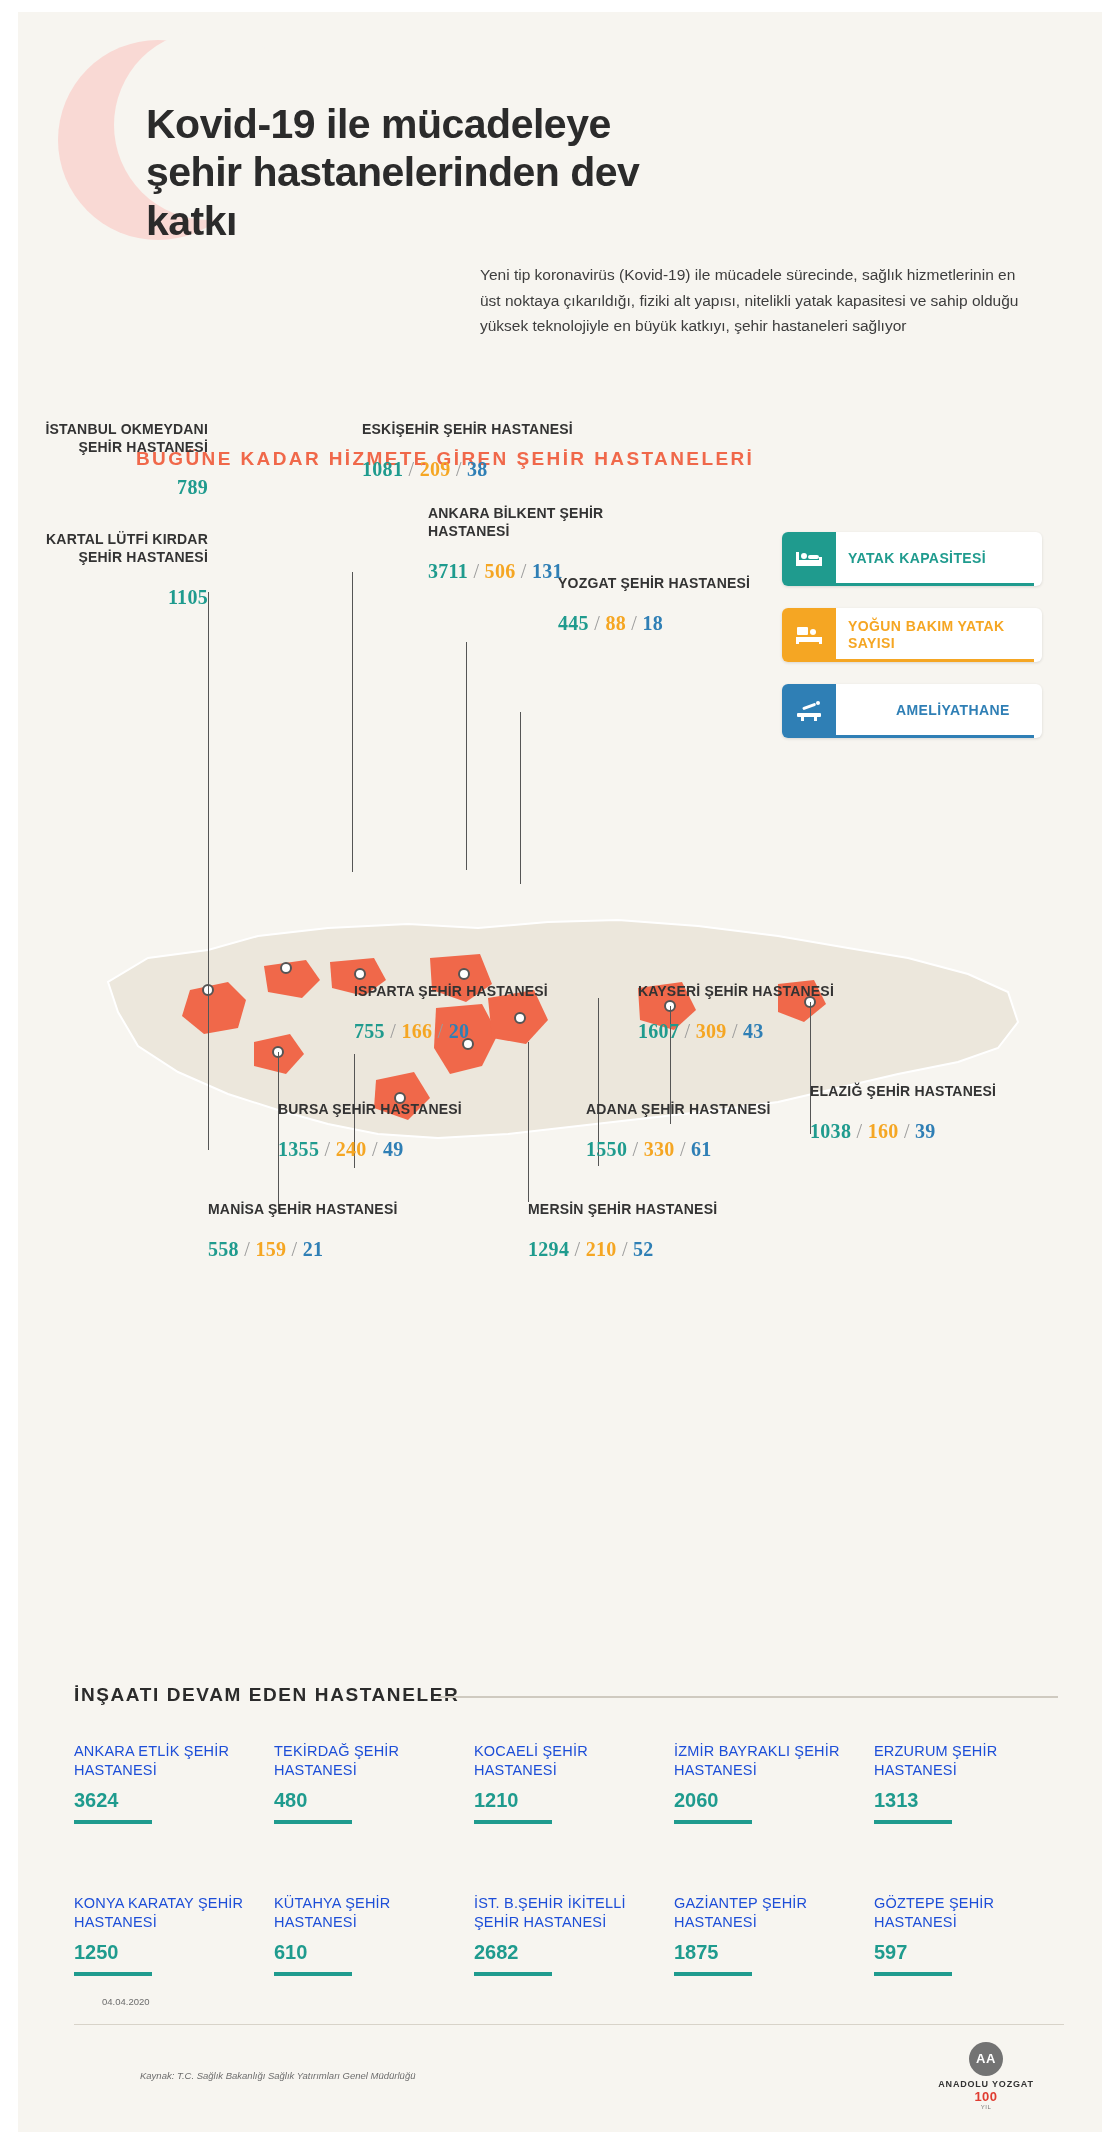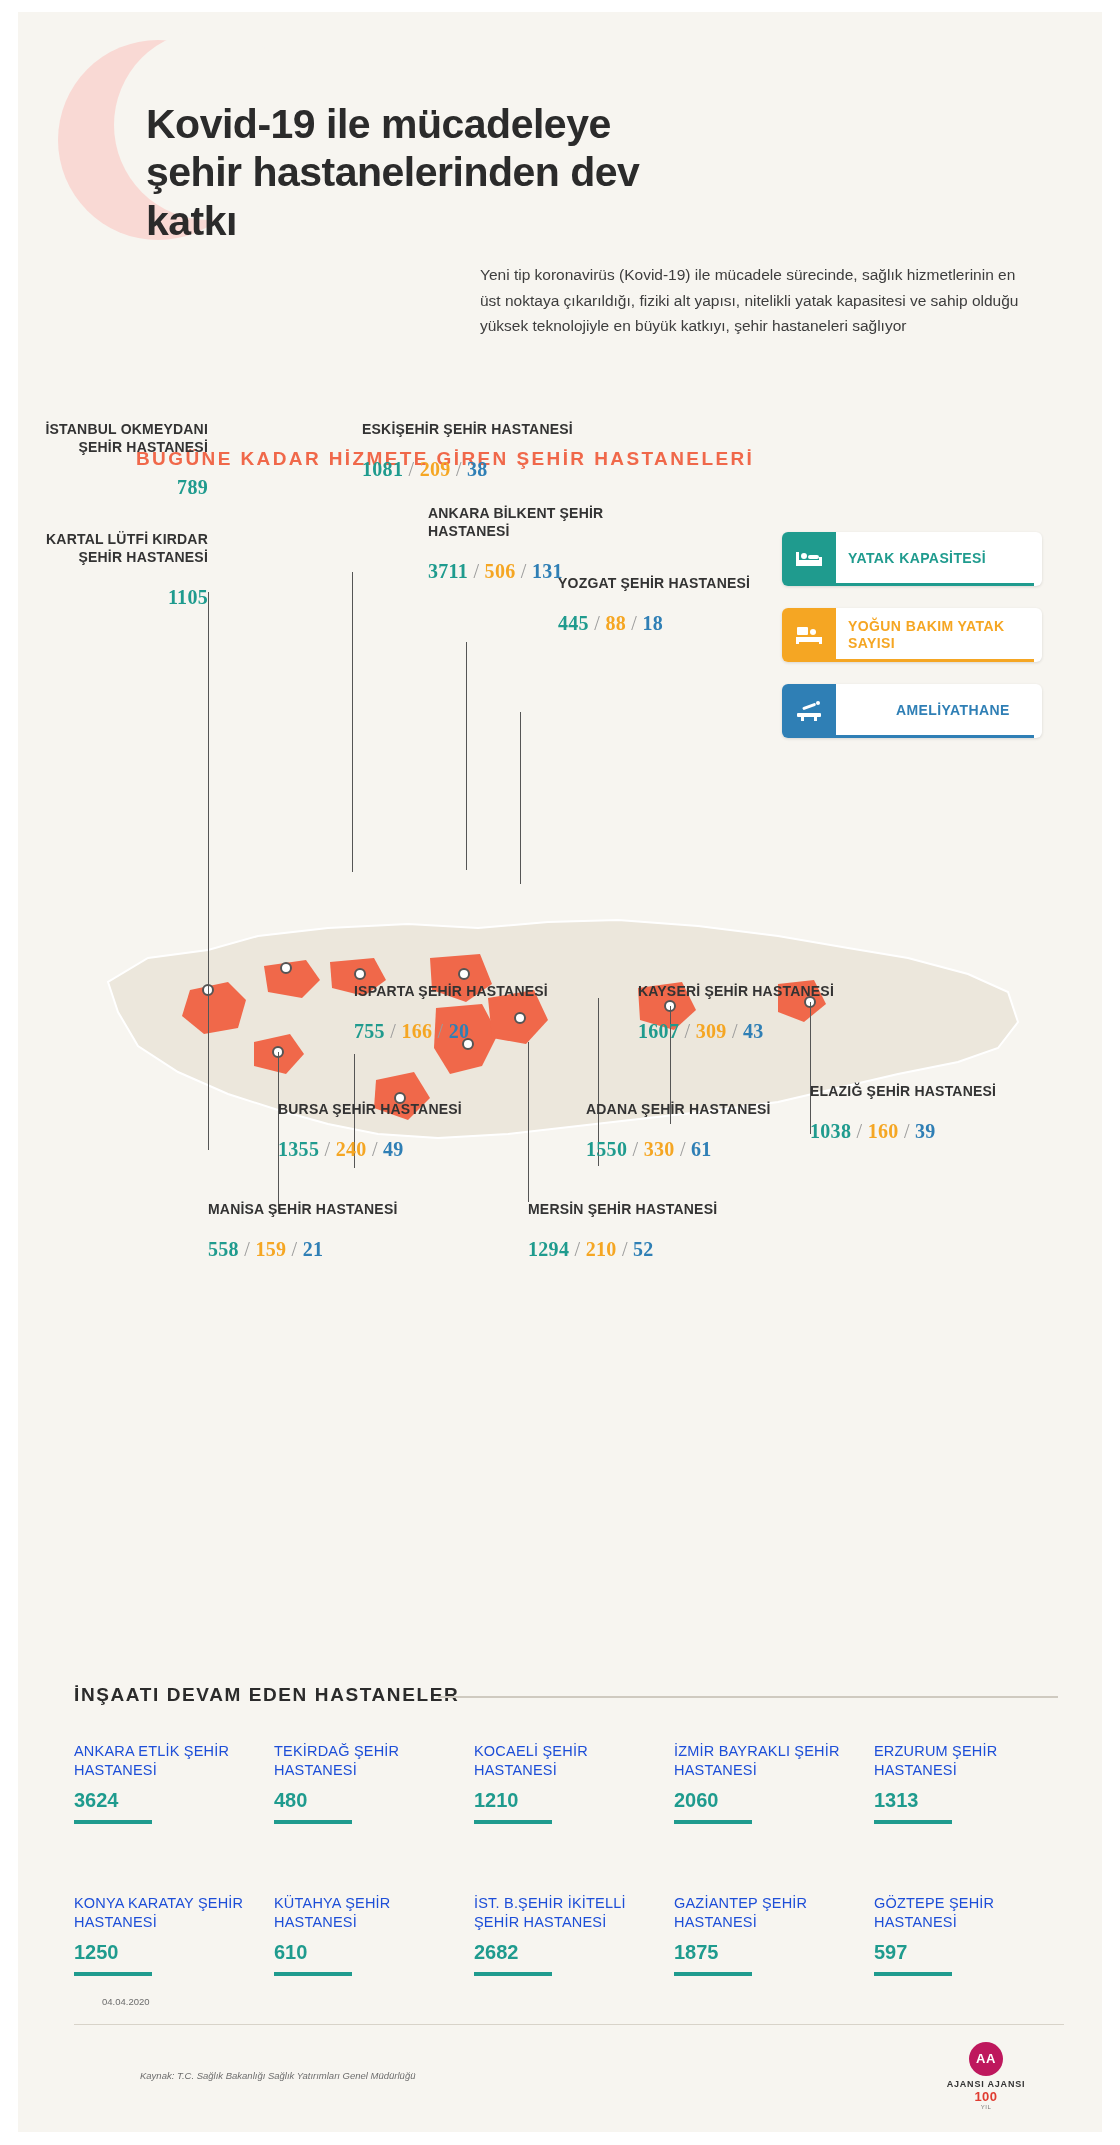--- a/index.html
+++ b/index.html
@@ -133,21 +133,21 @@
   .cell .cval { font-size: 20px; font-weight: bold; color: #1f9b8e; margin-top: 10px; }
   .cell .cbar { width: 78px; height: 4px; background: #1f9b8e; margin-top: 8px; }
 
   
   .foot-rule { position: absolute; left: 56px; top: 2012px; width: 990px; height: 1px; background: #d8d3c9; }
   .foot-date { position: absolute; left: 56px; top: 1984px; font-size: 9.5px; color: #6d6d6d; margin-left: 28px; }
   .foot-src  { position: absolute; left: 122px; top: 2058px; font-size: 9.5px; color: #6d6d6d; font-style: italic;}
   .logo { position: absolute; right: 56px; top: 2030px; width: 120px; text-align: center; }
   .logo .ring {
     width: 34px; height: 34px; border-radius: 50%;
-    background: #be185d; margin: 0 auto; position: relative;
+    background: #737373; margin: 0 auto; position: relative;
   }
   .logo .ring span {
     color:#fff; font-size: 13px; font-weight: bold; line-height: 34px; letter-spacing:.5px;
   }
   .logo .l1 { font-size: 9px; font-weight: bold; color:#333; letter-spacing: .8px; margin-top:3px; }
   .logo .l2 { font-size: 13px; font-weight: bold; color:#e03c31; letter-spacing:.5px; }
   .logo .l3 { font-size: 6px; color:#777; letter-spacing:.5px; }
 </style>
 </head>
 <body>
@@ -376,18 +376,18 @@
       <div class="cval">597</div>
       <div class="cbar"></div>
     </div>
   </div>
 
   <div class="foot-rule"></div>
   <div class="foot-date">04.04.2020</div>
   <div class="foot-src">Kaynak: T.C. Sağlık Bakanlığı Sağlık Yatırımları Genel Müdürlüğü</div>
   <div class="logo">
     <div class="ring"><span>AA</span></div>
-    <div class="l1">AJANSI AJANSI</div>
+    <div class="l1">ANADOLU YOZGAT</div>
     <div class="l2">100</div>
     <div class="l3">YIL</div>
   </div>
 
 </div>
 
 </body></html>

